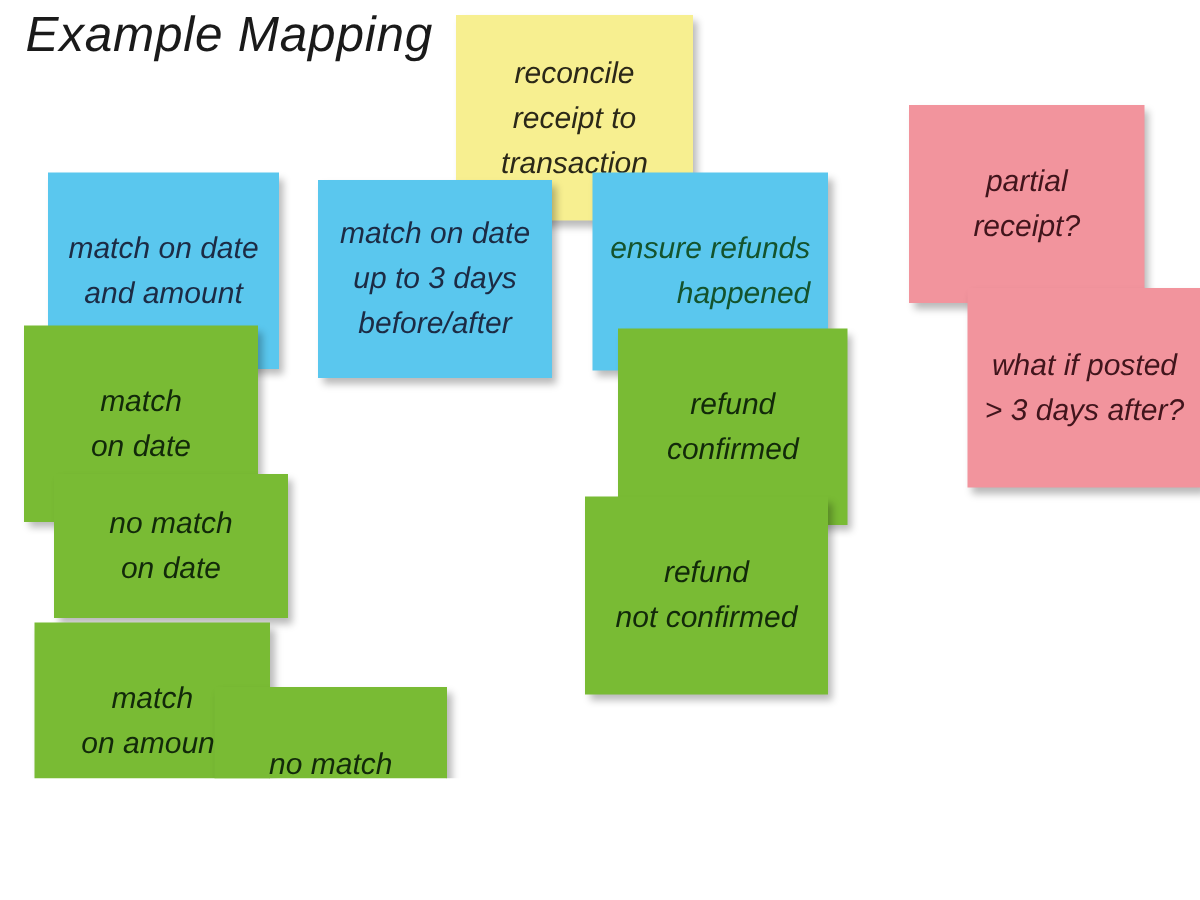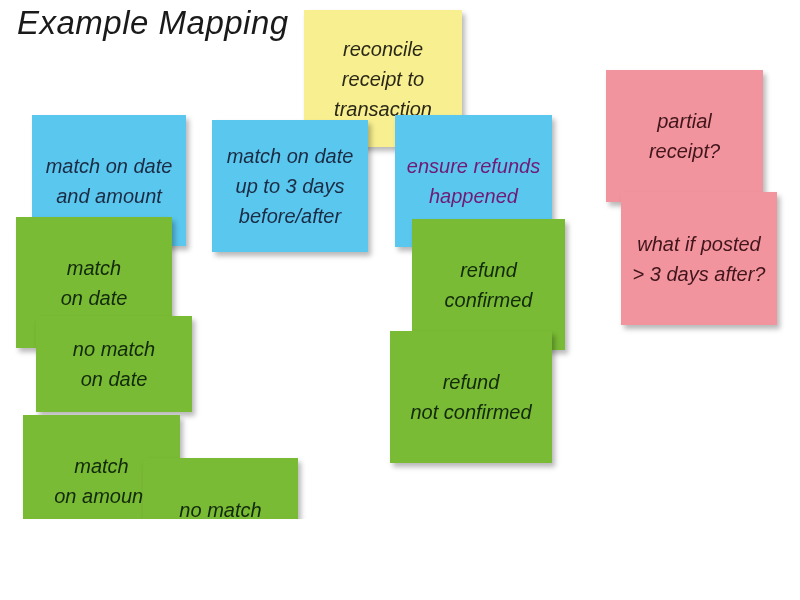--- a/index.html
+++ b/index.html
@@ -56,37 +56,37 @@
       </div>
       <div class="note" style="left: 32px; top: 115px; width: 154px; height: 131px; z-index: 2; background: rgb(90, 199, 238); color: rgb(28, 43, 68);">
         <span class="note-text">match on date
 and amount</span>
       </div>
       <div class="note" style="left: 212px; top: 120px; width: 156px; height: 132px; z-index: 3; background: rgb(90, 199, 238); color: rgb(28, 43, 68);">
         <span class="note-text">match on date
 up to 3 days
 before/after</span>
       </div>
-      <div class="note" style="left: 395px; top: 115px; width: 157px; height: 132px; z-index: 4; background: rgb(90, 199, 238); color: #701a75;">
+      <div class="note" style="left: 395px; top: 115px; width: 157px; height: 132px; z-index: 4; background: rgb(90, 199, 238); color: #14532d; text-align: right;">
         <span class="note-text">ensure refunds
 happened</span>
       </div>
       <div class="note" style="left: 606px; top: 70px; width: 157px; height: 132px; z-index: 5; background: rgb(242, 148, 157); color: rgb(65, 21, 28);">
         <span class="note-text">partial
 receipt?</span>
       </div>
       <div class="note" style="left: 16px; top: 217px; width: 156px; height: 131px; z-index: 6; background: rgb(121, 187, 52); color: rgb(18, 41, 10);">
         <span class="note-text">match
 on date</span>
       </div>
       <div class="note" style="left: 412px; top: 219px; width: 153px; height: 131px; z-index: 7; background: rgb(121, 187, 52); color: rgb(18, 41, 10);">
         <span class="note-text">refund
 confirmed</span>
       </div>
-      <div class="note" style="left: 621px; top: 192px; width: 156px; height: 133px; z-index: 8; background: rgb(242, 148, 157); color: rgb(65, 21, 28); justify-content: center;">
+      <div class="note" style="left: 645px; top: 192px; width: 156px; height: 133px; z-index: 8; background: rgb(242, 148, 157); color: rgb(65, 21, 28); justify-content: center;">
         <span class="note-text">what if posted
 &gt; 3 days after?</span>
       </div>
       <div class="note" style="left: 36px; top: 316px; width: 156px; height: 96px; z-index: 9; background: rgb(121, 187, 52); color: rgb(18, 41, 10);">
         <span class="note-text">no match
 on date</span>
       </div>
       <div class="note" style="left: 390px; top: 331px; width: 162px; height: 132px; z-index: 10; background: rgb(121, 187, 52); color: rgb(18, 41, 10);">
         <span class="note-text">refund
 not confirmed</span>

